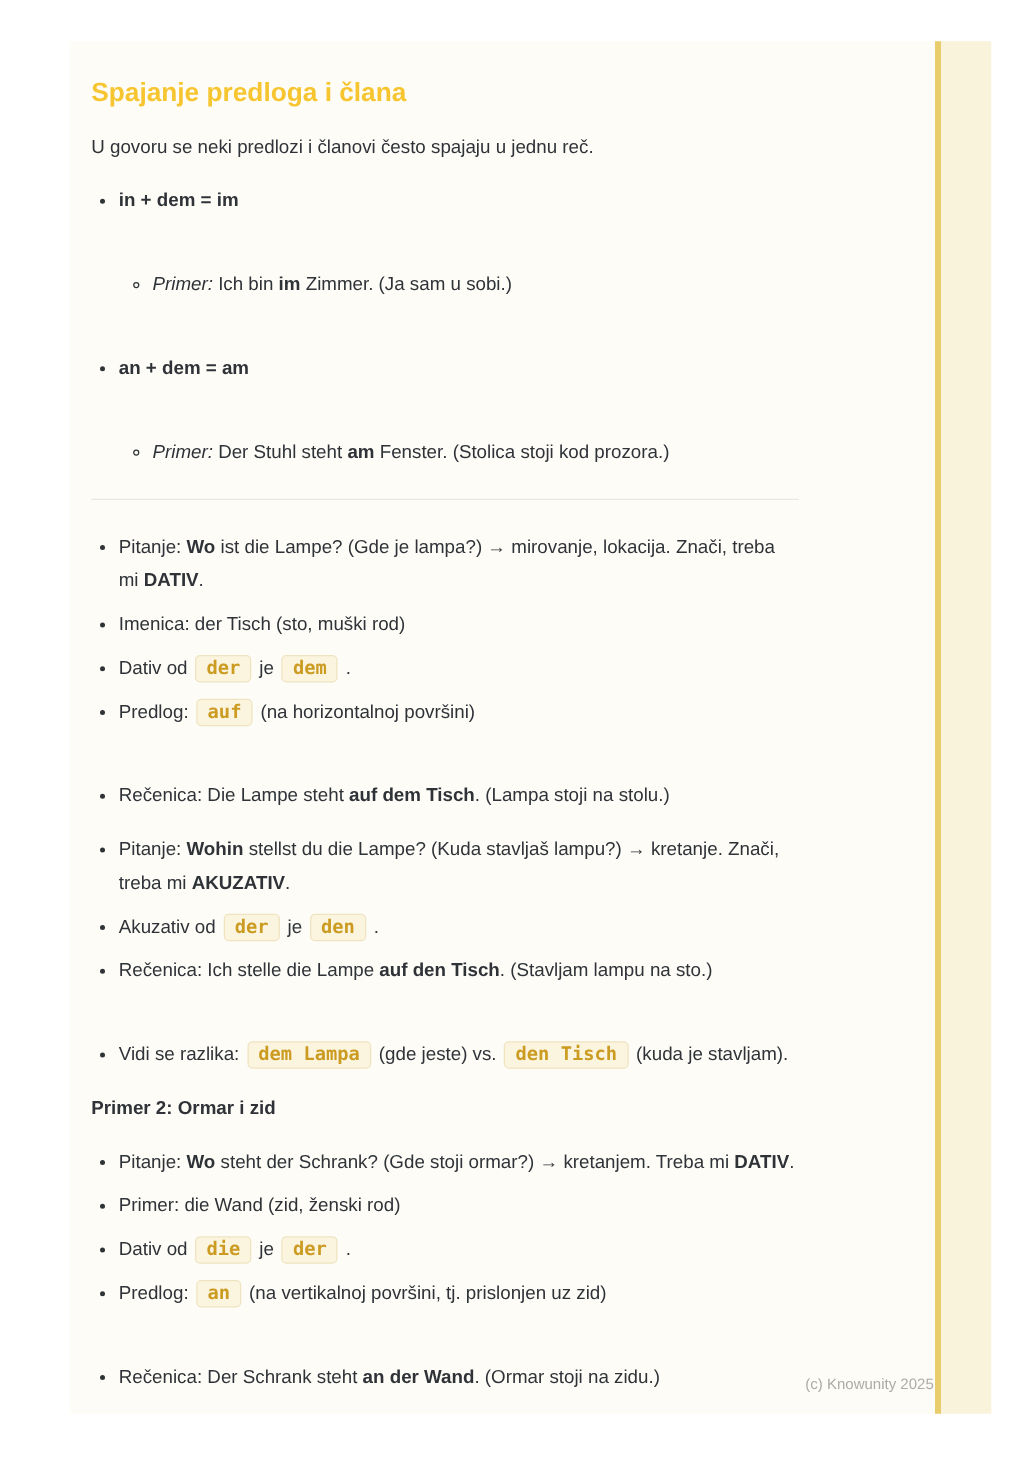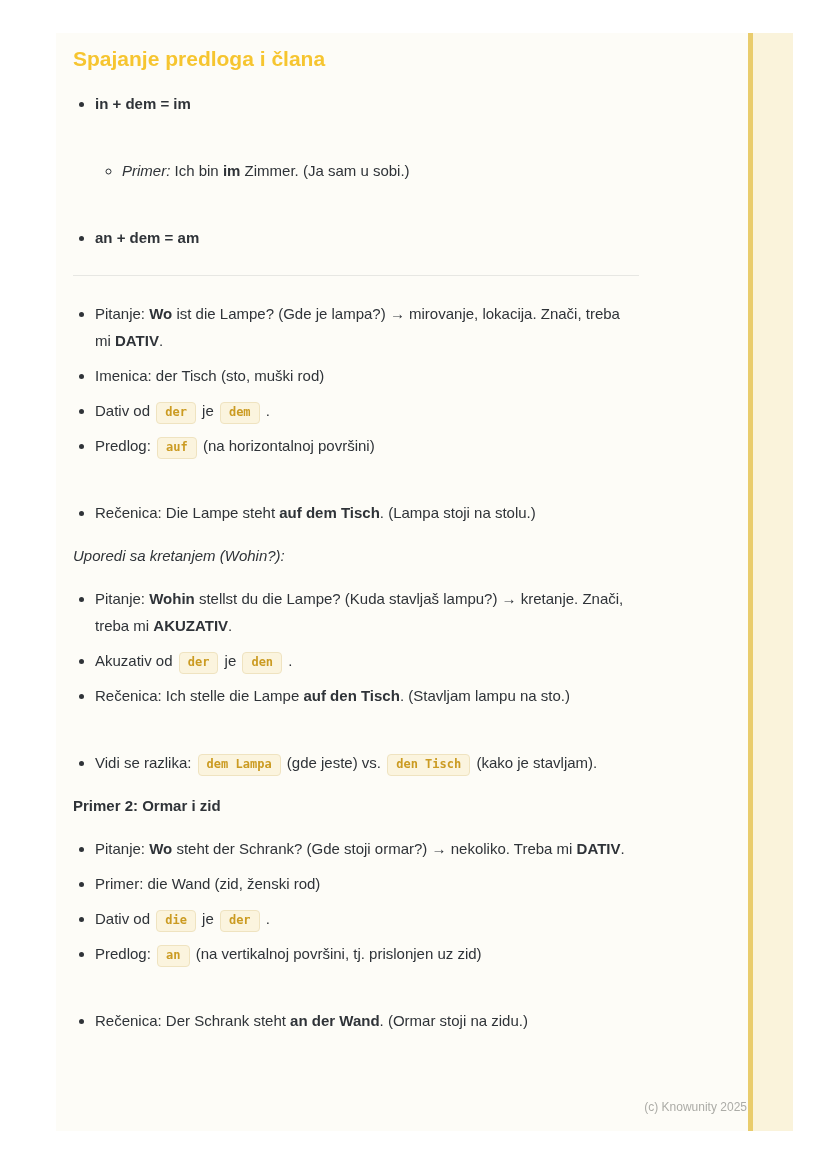--- a/index.html
+++ b/index.html
@@ -31,21 +31,21 @@
     position: absolute;
     top: 0;
     bottom: 0;
     right: 0;
     width: 40px;
     background: var(--side-panel, #FAF3DB);
   }
   .content {
     position: absolute;
     left: 17px;
-    top: 0;
+    top: 16px;
     width: 566px;
     padding-top: 11px;
     color: var(--body-text, #2F3338);
     font-size: 15px;
     line-height: 27px;
   }
   .content h2 {
     font-size: 21px;
     line-height: 30px;
     font-weight: 700;
@@ -68,21 +68,21 @@
   .content li:last-child { margin-bottom: 0; margin-top: 40px; }
   .content ul ul {
     margin: 5px 0 2px 0;
     padding-left: 27px;
     list-style-type: circle;
   }
   .b { font-weight: 700; }
   .i { font-style: italic; }
   .code {
     font-family: "DejaVu Sans Mono", "Liberation Mono", monospace;
-    font-size: 12px;
+    font-size: 15px;
     font-weight: 700;
     line-height: 15px;
     color: var(--code-text, #CB9B22);
     background: var(--code-bg, #FBF4DE);
     border: 1px solid var(--code-border, #EFE3C0);
     border-radius: 4px;
     padding: 2px 8px 3px 8px;
     margin: 0 2px;
     display: inline-block;
     vertical-align: baseline;
@@ -99,44 +99,46 @@
   }
 </style>
 </head>
 <body>
 
 <div class="card">
   <div class="accent-bar"></div>
   <div class="side-panel"></div>
   <div class="content" id="doc-content">
       <h2>Spajanje predloga i člana</h2>
+      <p><span class="">U govoru se neki predlozi i članovi često spajaju u jednu reč.</span></p>
       <ul>
         <li><span class="b ">in + dem = im</span><ul>
             <li><span class="i ">Primer:</span><span class=""> Ich bin </span><span class="b ">im</span><span class=""> Zimmer. (Ja sam u sobi.)</span></li>
           </ul></li>
-        <li><span class="b ">an + dem = am</span></li>
+        <li><span class="b ">an + dem = am</span><ul>
+            <li><span class="i ">Primer:</span><span class=""> Der Stuhl steht </span><span class="b ">am</span><span class=""> Fenster. (Stolica stoji kod prozora.)</span></li>
+          </ul></li>
       </ul>
       <hr>
       <ul>
         <li><span class="">Pitanje: </span><span class="b ">Wo</span><span class=""> ist die Lampe? (Gde je lampa?) → mirovanje, lokacija. Znači, treba mi </span><span class="b ">DATIV</span><span class="">.</span></li>
         <li><span class="">Imenica: der Tisch (sto, muški rod)</span></li>
         <li><span class="">Dativ od </span><span class="code">der</span><span class=""> je </span><span class="code">dem</span><span class=""> .</span></li>
         <li><span class="">Predlog: </span><span class="code">auf</span><span class=""> (na horizontalnoj površini)</span></li>
         <li><span class="">Rečenica: Die Lampe steht </span><span class="b ">auf dem Tisch</span><span class="">. (Lampa stoji na stolu.)</span></li>
       </ul>
-      <p><span class="i ">Uporedi sa kretanjem (Wohin?):</span></p>
       <ul>
         <li><span class="">Pitanje: </span><span class="b ">Wohin</span><span class=""> stellst du die Lampe? (Kuda stavljaš lampu?) → kretanje. Znači, treba mi </span><span class="b ">AKUZATIV</span><span class="">.</span></li>
         <li><span class="">Akuzativ od </span><span class="code">der</span><span class=""> je </span><span class="code">den</span><span class=""> .</span></li>
         <li><span class="">Rečenica: Ich stelle die Lampe </span><span class="b ">auf den Tisch</span><span class="">. (Stavljam lampu na sto.)</span></li>
-        <li><span class="">Vidi se razlika: </span><span class="code">dem Lampa</span><span class=""> (gde jeste) vs. </span><span class="code">den Tisch</span><span class=""> (kako je stavljam).</span></li>
+        <li><span class="">Vidi se razlika: </span><span class="code">dem Lampa</span><span class=""> (gde jeste) vs. </span><span class="code">den Tisch</span><span class=""> (kuda je stavljam).</span></li>
       </ul>
       <p><span class="b ">Primer 2: Ormar i zid</span></p>
       <ul>
-        <li><span class="">Pitanje: </span><span class="b ">Wo</span><span class=""> steht der Schrank? (Gde stoji ormar?) → nekoliko. Treba mi </span><span class="b ">DATIV</span><span class="">.</span></li>
+        <li><span class="">Pitanje: </span><span class="b ">Wo</span><span class=""> steht der Schrank? (Gde stoji ormar?) → kretanjem. Treba mi </span><span class="b ">DATIV</span><span class="">.</span></li>
         <li><span class="">Primer: die Wand (zid, ženski rod)</span></li>
         <li><span class="">Dativ od </span><span class="code">die</span><span class=""> je </span><span class="code">der</span><span class=""> .</span></li>
         <li><span class="">Predlog: </span><span class="code">an</span><span class=""> (na vertikalnoj površini, tj. prislonjen uz zid)</span></li>
         <li><span class="">Rečenica: Der Schrank steht </span><span class="b ">an der Wand</span><span class="">. (Ormar stoji na zidu.)</span></li>
       </ul>
     </div>
   <div class="copyright">(c) Knowunity 2025</div>
 </div>
 
 </body></html>

